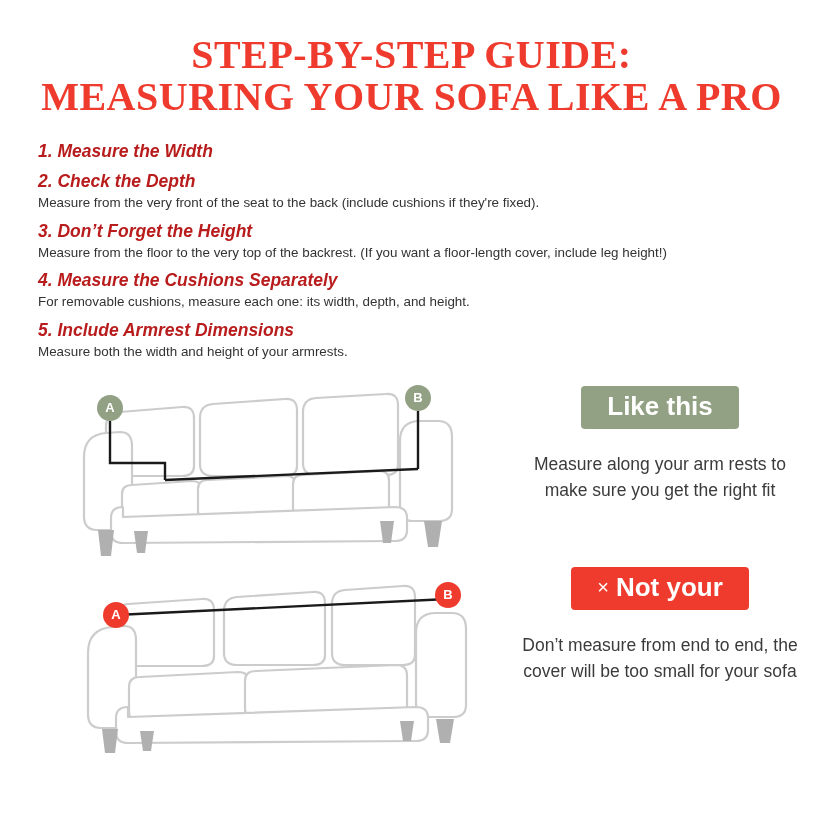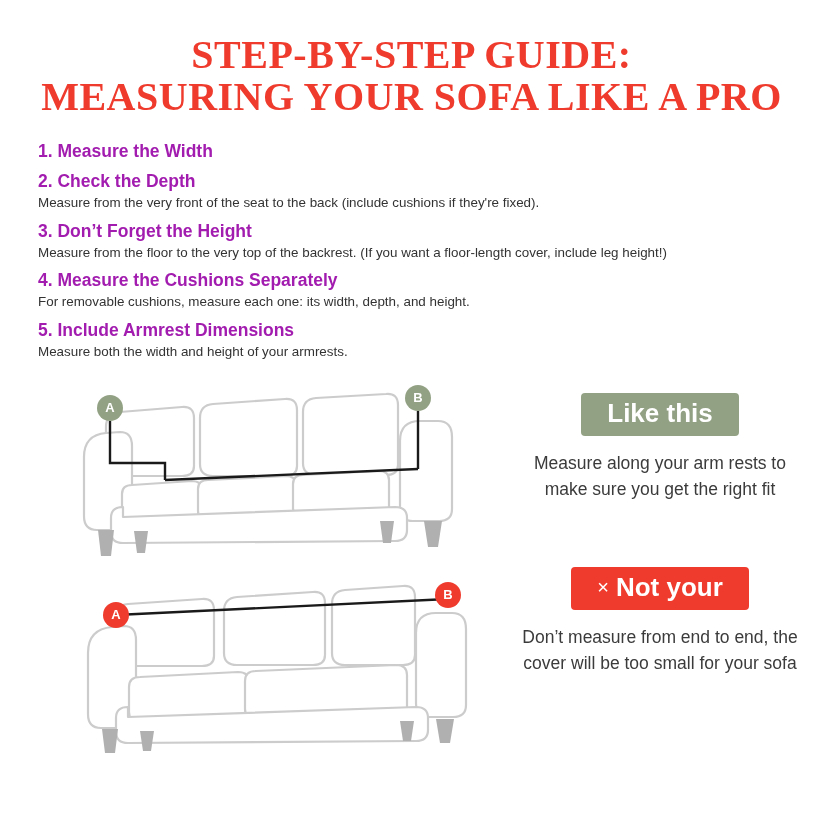--- a/index.html
+++ b/index.html
@@ -38,25 +38,26 @@
   .title-line-2 { font-size: 40px; text-align: center; }
 
   
   .steps {
     margin-top: 22px;
     padding-left: 38px;
     padding-right: 34px;
   }
   .step { margin-bottom: 9px; }
   .step-title {
-    color: #a21caf;
+    color: #b91c1c;
     font-size: 17.5px;
     font-weight: bold;
     line-height: 1.2;
     margin-bottom: 3px;
+    font-style: italic;
   }
   .step-desc {
     color: #333333;
     font-size: 13.4px;
     line-height: 1.25;
   }
 
   
   .illus-area {
     position: relative;
@@ -70,21 +71,21 @@
   .sofa-top { top: 4px; }
   .sofa-bottom { top: 198px; }
 
   
   .callout {
     position: absolute;
     left: 520px;
     width: 280px;
     text-align: center;
   }
-  .callout-good { top: 22px; }
+  .callout-good { top: 15px; }
   .callout-bad { top: 196px; }
 
   .tag {
     display: inline-block;
     color: #ffffff;
     font-size: 26px;
     font-weight: bold;
     padding: 7px 26px 9px 26px;
     border-radius: 4px;
     line-height: 1.05;
@@ -92,21 +93,21 @@
   .tag-good { background: #92a183; }
   .tag-bad  { background: #ef3b2d; }
   .tag-bad .x-mark {
     font-size: 20px;
     font-weight: normal;
     margin-right: 7px;
     position: relative;
     top: -2px;
   }
   .callout-text {
-    margin-top: 14px;
+    margin-top: 22px;
     color: #3b3b3b;
     font-size: 17.5px;
     line-height: 1.5;
   }
 
   
   .badge {
     position: absolute;
     width: 26px;
     height: 26px;

